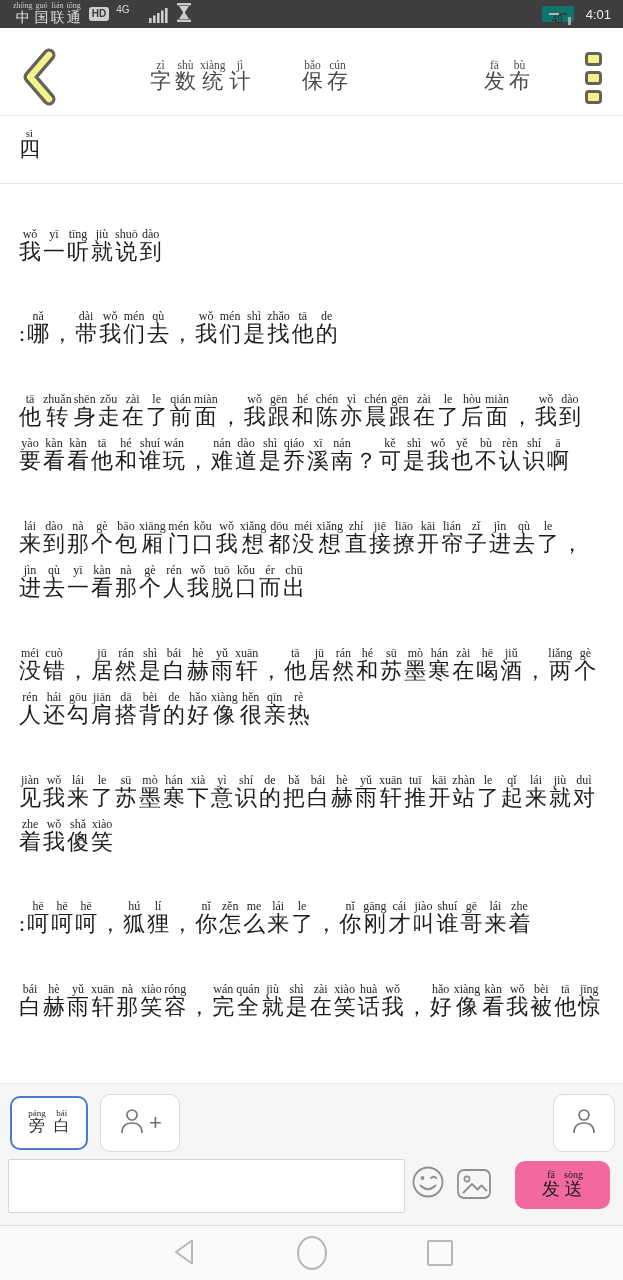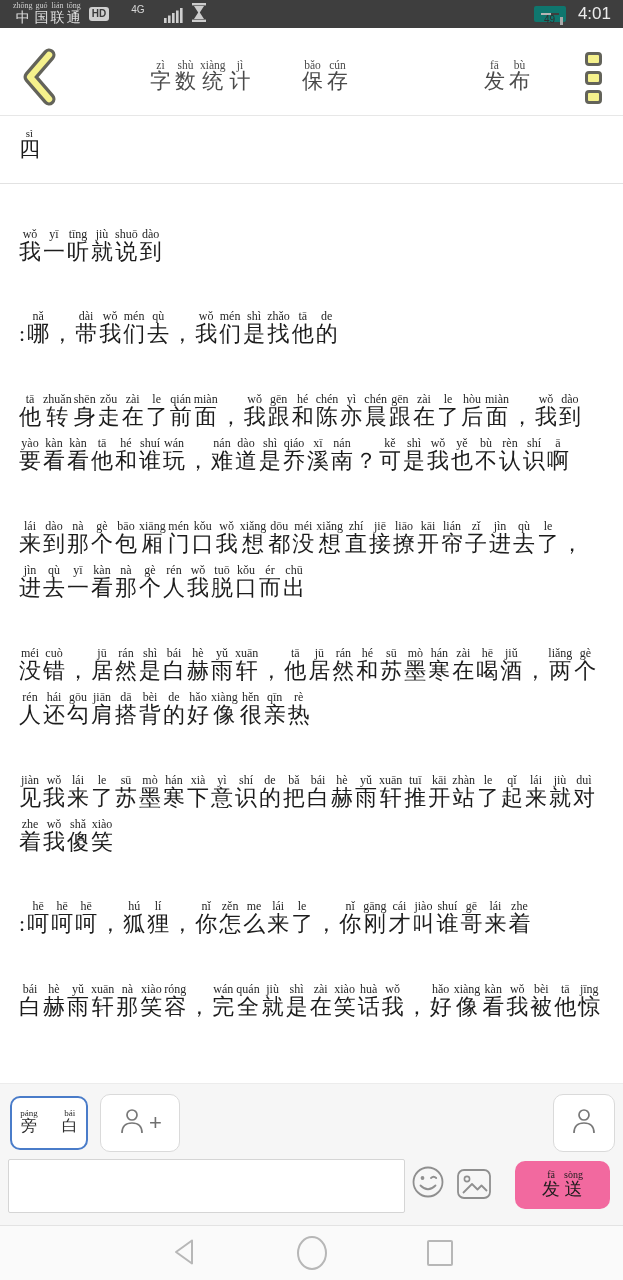--- a/index.html
+++ b/index.html
@@ -16,28 +16,28 @@
     position: absolute; top:0; left:0; width:623px; height:28px;
     background:#3e3e3e; color:#e0e0e0;
     display:flex; align-items:center; padding:0 12px; gap:7px;
   }
   .statusbar ruby { font-size:14px; margin:0 1px; font-family:"Liberation Serif","DejaVu Serif",serif; }
   .statusbar rt { font-size:8px; color:#cfcfcf; font-family:"Liberation Serif","DejaVu Serif",serif; }
   .hd-badge {
     background:#cfcfcf; color:#3a3a3a; font-weight:bold; font-size:10px;
     padding:1px 3px; border-radius:3px; line-height:1.2;
   }
-  .net { display:flex; align-items:flex-end; gap:19px;margin-left:15px; }
+  .net { display:flex; align-items:flex-end; gap:19px; }
   .net-label { font-size:10px; color:#d8d8d8; line-height:1; margin-bottom:8px; }
   .sb-spacer { flex:1; }
   .battery { position:relative; width:32px; height:16px; border:7px solid #0f766e; border-radius:2px; }
   .battery-fill { position:absolute; left:0; top:0; bottom:0; width:58%; background:#b5b5b5; }
   .battery-num { position:absolute; left:3px; top:1px; font-size:10px; color:#2e2e2e; z-index:1; }
   .battery-nub { position:absolute; right:-4px; top:4px; width:3px; height:8px; background:#a9a9a9; }
-  .sb-time { font-size:17px; color:#ececec; margin-left:5px; }
+  .sb-time { font-size:13px; color:#ececec; margin-left:5px; }
 
   
   .header {
     position:absolute; top:38px; left:0; width:623px; height:78px;
     background:#ffffff; border-bottom:1px solid #e7e7e7;
   }
   .back-btn { position:absolute; left:16px; top:10px; width:48px; height:58px; background:none; border:none; cursor:pointer; }
   .menu-item {
     position:absolute; top:0; height:78px; display:flex; align-items:center;
     background:none; border:none; color:#4a4a4a; cursor:pointer;
@@ -74,21 +74,21 @@
   .composer {
     position:absolute; top:1083px; left:0; width:623px; height:142px;
     background:#f6f6f6; border-top:1px solid #ececec;
   }
   .chip {
     position:absolute; background:#ffffff; cursor:pointer;
     display:flex; align-items:center; justify-content:center;
     font-family:"Liberation Serif","DejaVu Serif",serif;
   }
   .narration-btn { left:10px; top:12px; width:78px; height:54px; border:2px solid #4a7cc9; border-radius:10px; color:#2b2b2b; }
-  .narration-btn ruby { font-size:16px; margin:0 12px; }
+  .narration-btn ruby { font-size:16px; margin:0 4px; }
   .narration-btn rt { font-size:9px; }
   .addchar-btn { left:100px; top:10px; width:80px; height:58px; border:1px solid #dadada; border-radius:10px; gap:3px; }
   .addchar-plus { font-size:22px; color:#6f6f6f; font-family:"Liberation Sans",sans-serif; }
   .char-btn { left:553px; top:10px; width:62px; height:58px; border:1px solid #dadada; border-radius:10px; }
   .msg-input {
     position:absolute; left:8px; top:75px; width:397px; height:54px;
     border:1px solid #d5d5d5; border-radius:2px; background:#ffffff;
     font-size:18px; padding:0 10px; outline:none;
     font-family:"Liberation Serif","DejaVu Serif",serif;
   }

